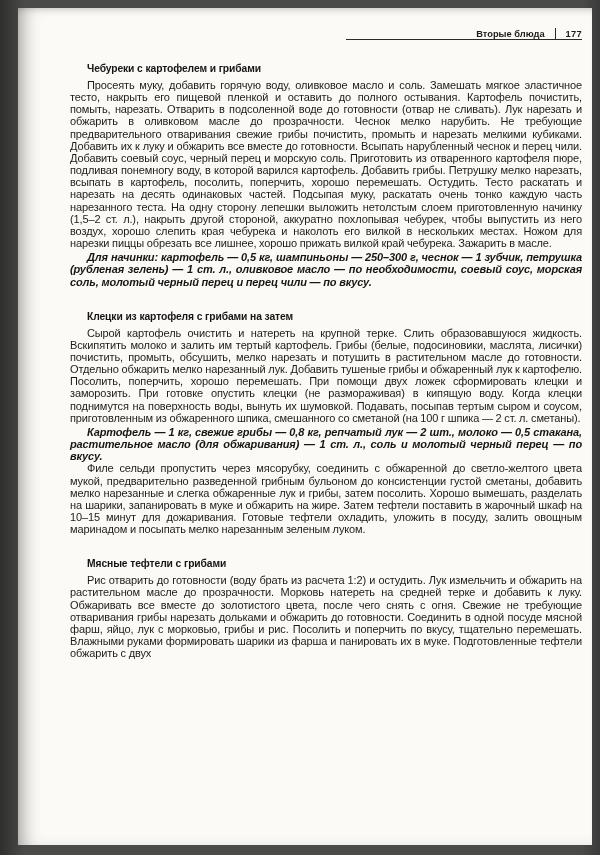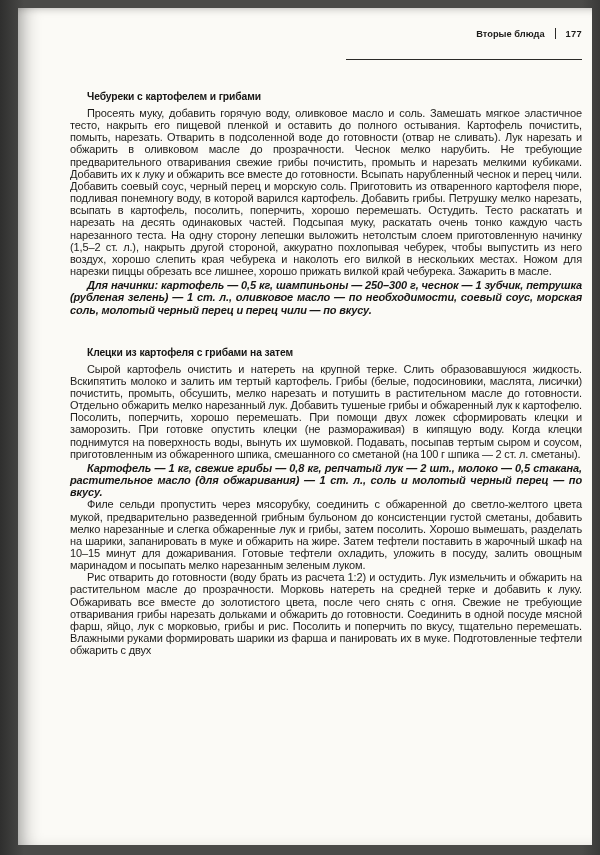--- a/index.html
+++ b/index.html
@@ -21,38 +21,38 @@
     padding: 20px 10px 16px 52px;
     overflow: hidden;
     color: #1d1c1a;
   }
   .running-head {
     width: 46%;
     margin-left: auto;
     display: flex;
     justify-content: flex-end;
     align-items: center;
-    padding-bottom: 20px;
+    padding-bottom: 0;
     border-bottom: 1.4px solid #2b2a28;
     font-size: 9.3px;
     font-weight: bold;
     margin-bottom: 12px;
   }
   .rh-sep {
     display: inline-block;
     width: 1px; height: 11px;
     background: #2b2a28;
     margin: 0 10px;
   }
   .rh-num { letter-spacing: 0.3px; }
   h2.recipe-title {
     font-size: 10.3px;
     font-weight: bold;
     color: #161514;
-    margin: 31px 0 5px 0;
+    margin: 23px 0 5px 0;
     text-indent: 17px;
     letter-spacing: -0.1px;
   }
   .recipe p {
     font-size: 11px;
     line-height: 12.15px;
     text-align: justify;
     text-indent: 17px;
     letter-spacing: -0.12px;
     word-spacing: -0.2px;
@@ -89,17 +89,18 @@
       <h2 class="recipe-title">Клецки из картофеля с грибами на затем</h2>
       <p class="instructions">Сырой картофель очистить и натереть на крупной терке. Слить образовавшуюся жидкость. Вскипятить молоко и залить им тертый картофель. Грибы (белые, подосиновики, маслята, лисички) почистить, промыть, обсушить, мелко нарезать и потушить в растительном масле до готовности. Отдельно обжарить мелко нарезанный лук. Добавить тушеные грибы и обжаренный лук к картофелю. Посолить, поперчить, хорошо перемешать. При помощи двух ложек сформировать клецки и заморозить. При готовке опустить клецки (не размораживая) в кипящую воду. Когда клецки поднимутся на поверхность воды, вынуть их шумовкой. Подавать, посыпав тертым сыром и соусом, приготовленным из обжаренного шпика, смешанного со сметаной (на 100 г шпика — 2 ст. л. сметаны).</p>
       <p class="ingredients">Картофель — 1 кг, свежие грибы — 0,8 кг, репчатый лук — 2 шт., молоко — 0,5 стакана, растительное масло (для обжаривания) — 1 ст. л., соль и молотый черный перец — по вкусу.</p>
     </section>
 
     <section class="recipe">
       <p class="instructions">Филе сельди пропустить через мясорубку, соединить с обжаренной до светло-желтого цвета мукой, предварительно разведенной грибным бульоном до консистенции густой сметаны, добавить мелко нарезанные и слегка обжаренные лук и грибы, затем посолить. Хорошо вымешать, разделать на шарики, запанировать в муке и обжарить на жире. Затем тефтели поставить в жарочный шкаф на 10–15 минут для дожаривания. Готовые тефтели охладить, уложить в посуду, залить овощным маринадом и посыпать мелко нарезанным зеленым луком.</p>
     </section>
 
     <section class="recipe">
+      <h2 class="recipe-title">Мясные тефтели с грибами</h2>
       <p class="instructions">Рис отварить до готовности (воду брать из расчета 1:2) и остудить. Лук измельчить и обжарить на растительном масле до прозрачности. Морковь натереть на средней терке и добавить к луку. Обжаривать все вместе до золотистого цвета, после чего снять с огня. Свежие не требующие отваривания грибы нарезать дольками и обжарить до готовности. Соединить в одной посуде мясной фарш, яйцо, лук с морковью, грибы и рис. Посолить и поперчить по вкусу, тщательно перемешать. Влажными руками формировать шарики из фарша и панировать их в муке. Подготовленные тефтели обжарить с двух</p>
     </section>
 
   </div>
 </div>
 
 </body></html>

